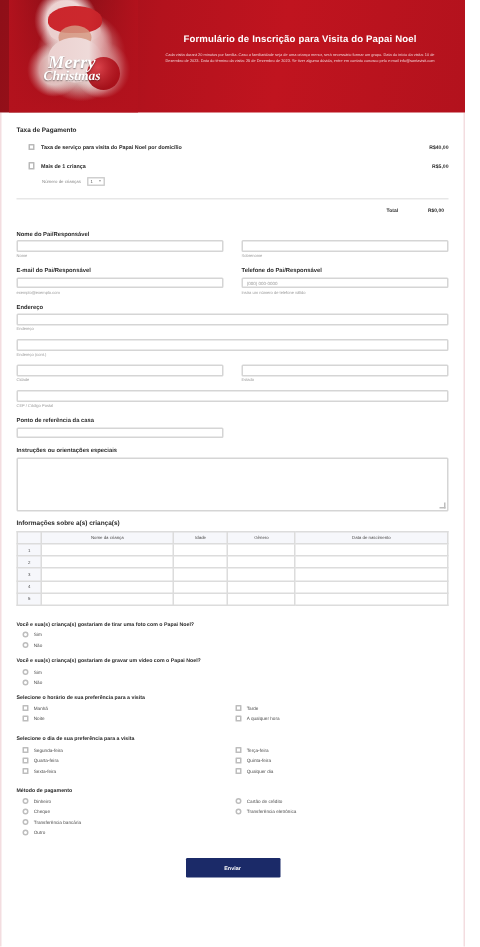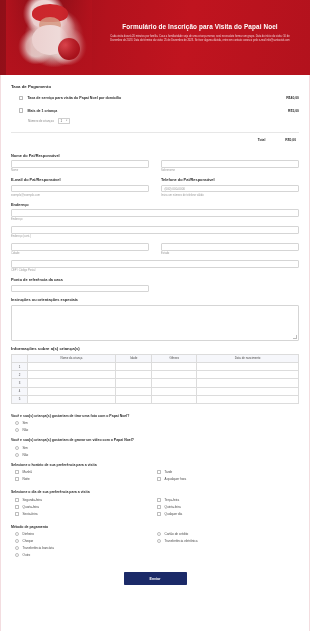--- a/index.html
+++ b/index.html
@@ -216,20 +216,24 @@
 <div class="page">
 
   <div class="header">
     <div class="santa-photo">
       <div class="bg"></div>
       <div class="hat"></div>
       <div class="face"></div>
       <div class="beard"></div>
       <div class="ball"></div>
       <div class="fade"></div>
+    </div>
+    <div class="logo">
+      <div class="merry">Merry</div>
+      <div class="christmas">Christmas</div>
     </div>
     <div class="header-text">
       <div class="header-title">Formulário de Inscrição para Visita do Papai Noel</div>
       <div class="header-desc">Cada visita durará 20 minutos por família. Caso a familiaridade seja de uma criança menor, será necessário formar um grupo. Data do início da visita: 10 de Dezembro de 2023. Data do término da visita: 25 de Dezembro de 2023. Se tiver alguma dúvida, entre em contato conosco pelo e-mail info@santavisit.com</div>
     </div>
   </div>
 
   <div class="content">
 
     <div class="section-title">Taxa de Pagamento</div>

